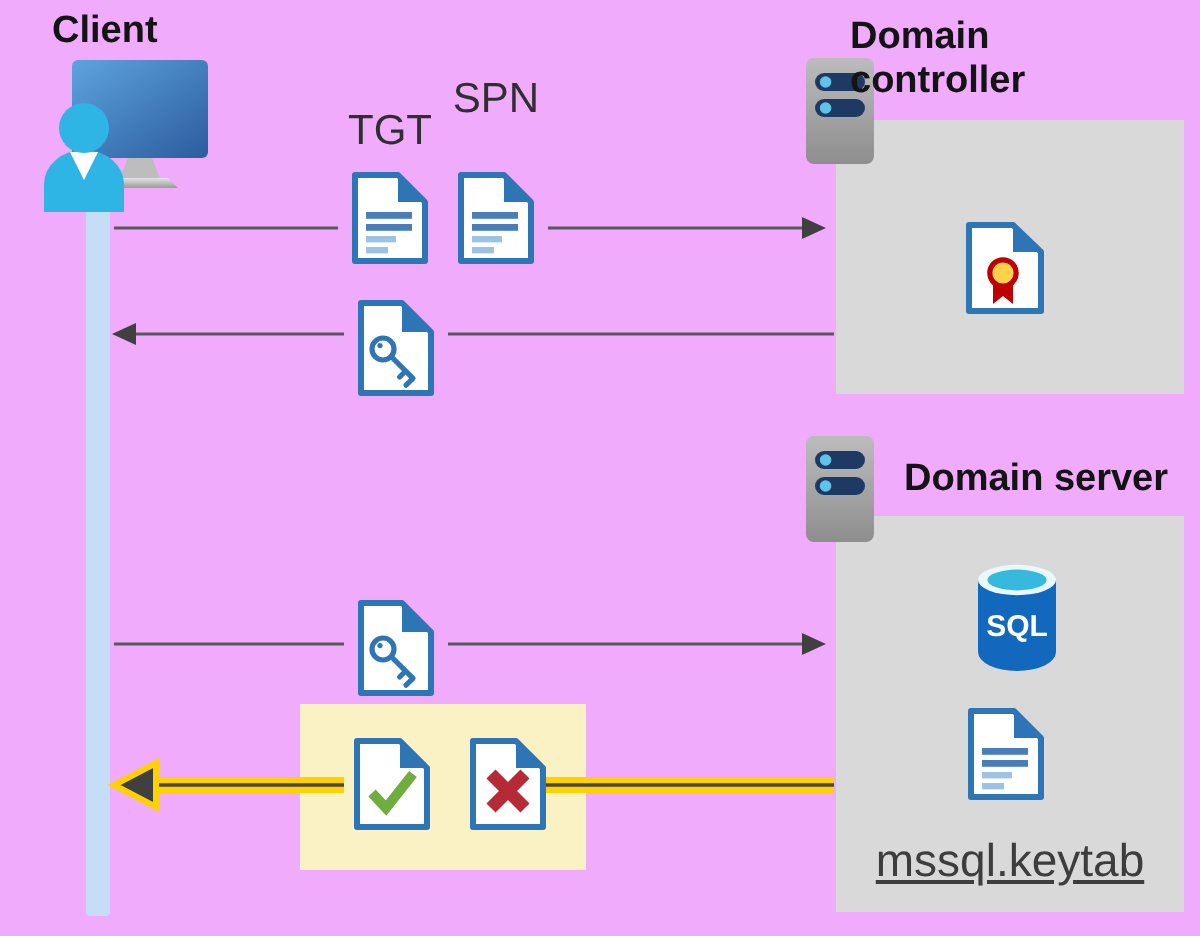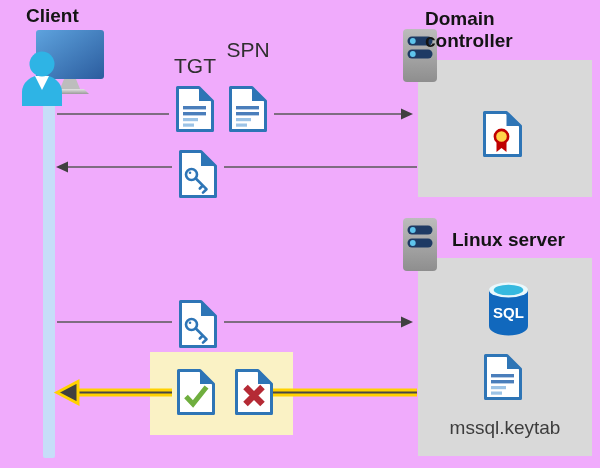--- a/index.html
+++ b/index.html
@@ -3,21 +3,21 @@
 <meta charset="utf-8">
 <style>
   html,body{margin:0;padding:0;background:#fff;}
   .stage{
     position:relative;width:600px;height:468px;background:#f0abfc;
     font-family:"Liberation Sans",sans-serif;overflow:hidden;
   }
   .abs{position:absolute;}
   .title{font-weight:700;font-size:19px;color:#141414;line-height:22px;}
   .small-label{font-size:21px;color:#2f2f2f;text-align:center;}
-  .caption{font-size:19px;color:#3d3d3d;text-align:center;}
+  .caption{font-size:23px;color:#3d3d3d;text-align:center;text-decoration:underline;}
   .gray-box{background:#d9d9d9;}
   .lifeline{background:#c6ddf8;border-radius:2px;}
   .highlight-box{background:#faf2c5;}
   svg{display:block;}
 </style>
 </head>
 <body>
 
 <div class="stage">
 
@@ -132,21 +132,21 @@
       <use href="#ic-server"></use>
     </svg>
   <div class="abs title" style="left:425px;top:8px;width:128px;">Domain controller</div>
   <svg class="abs" style="left:482px;top:110px;" width="41" height="48" viewBox="0 0 41 48">
       <use href="#ic-certdoc"></use>
     </svg>
 
   <svg class="abs" style="left:402px;top:217px;" width="36" height="55" viewBox="0 0 36 55">
       <use href="#ic-server"></use>
     </svg>
-  <div class="abs title" style="left:452px;top:229px;">Linux server</div>
+  <div class="abs title" style="left:452px;top:229px;">Domain server</div>
   <svg class="abs" style="left:487px;top:281px;" width="43" height="57" viewBox="0 0 43 57">
     <path d="M2,9 V45 a19.5,9.5 0 0 0 39,0 V9 Z" fill="#1168bd"></path>
     <ellipse cx="21.5" cy="9" rx="19.5" ry="7.6" fill="#e9f8fc"></ellipse>
     <ellipse cx="21.5" cy="9" rx="14.8" ry="5.2" fill="#35b9df"></ellipse>
     <text x="21.5" y="37" text-anchor="middle" font-size="15" font-weight="bold" font-family="Liberation Sans, sans-serif" fill="#ffffff">SQL</text>
   </svg>
   <svg class="abs" style="left:483px;top:353px;" width="40" height="48" viewBox="0 0 40 48">
       <use href="#ic-doc"></use>
     </svg>
   <div class="abs caption" style="left:418px;top:417px;width:174px;">mssql.keytab</div>

